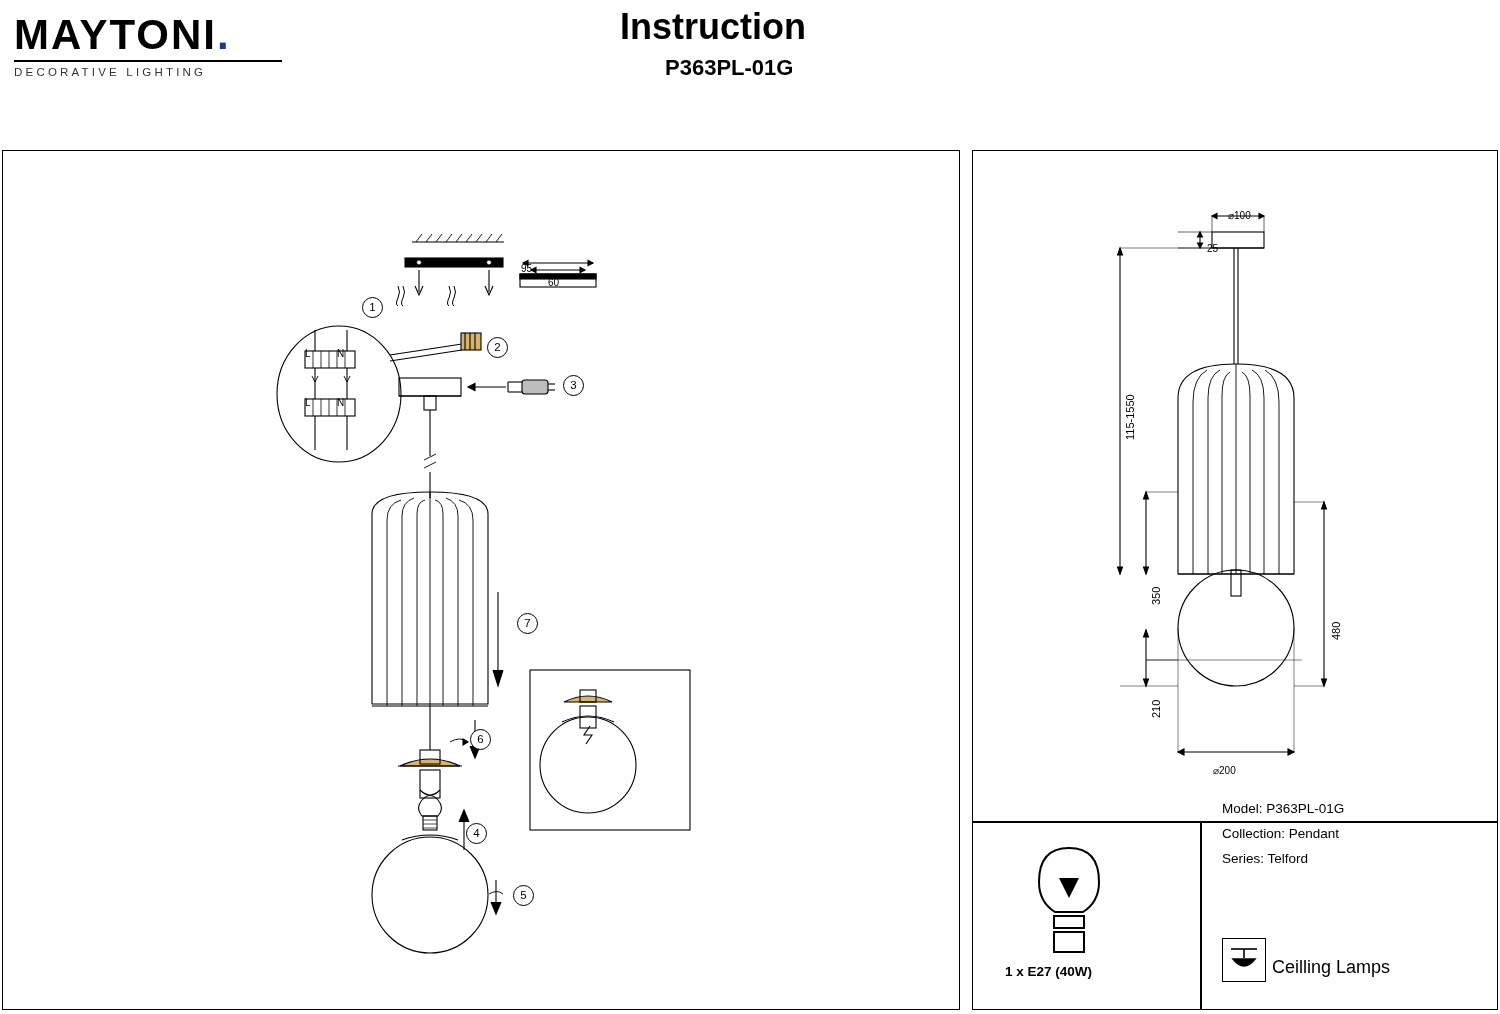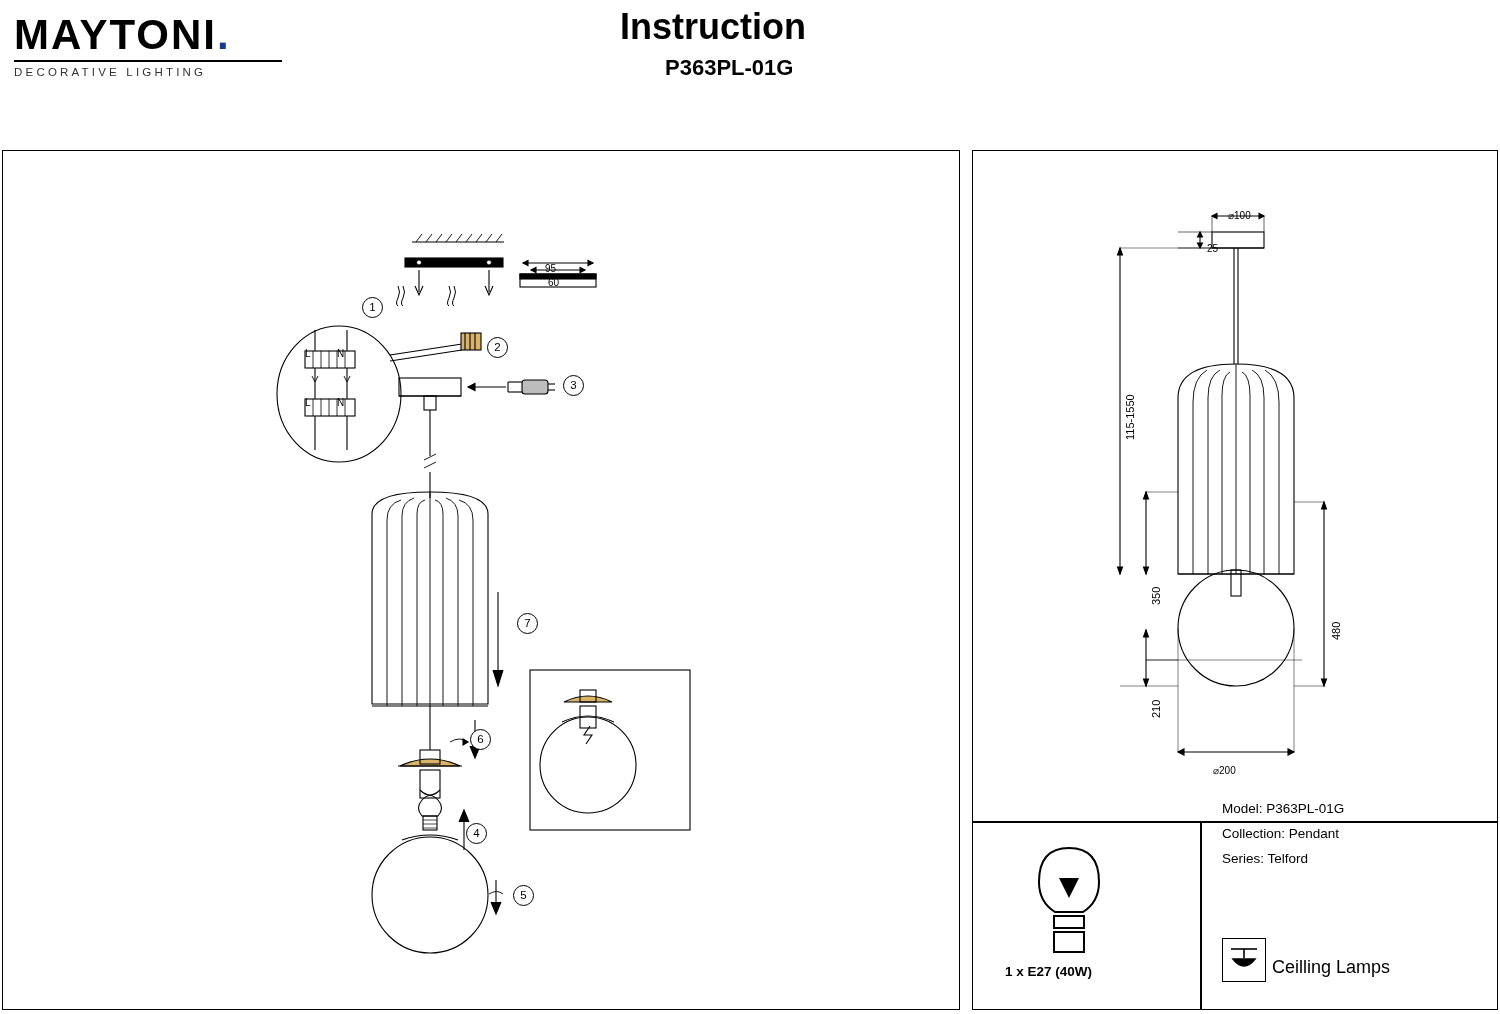--- a/index.html
+++ b/index.html
@@ -304,21 +304,21 @@
     <rect x="528" y="520" width="160" height="160"></rect>
     <circle cx="586" cy="615" r="48"></circle>
     <path d="M560 572 q26 -12 52 0"></path>
     <path d="M562 552 q24 -12 48 0 z" fill="#d9b36a" stroke="#000"></path>
     <rect x="578" y="540" width="16" height="12"></rect>
     <rect x="578" y="556" width="16" height="22"></rect>
     <path d="M584 594 l6 -9 l-8 0 l6 -9" stroke-width="1.1"></path>
   </g>
 </svg>
 
-<div class="lbl" style="left:545px; top:263px;">95</div>
+<div class="lbl" style="left:521px; top:263px;">95</div>
 <div class="lbl" style="left:548px; top:277px;">60</div>
 
 <div class="lbl" style="left:305px; top:348px;">L</div>
 <div class="lbl" style="left:337px; top:348px;">N</div>
 <div class="lbl" style="left:305px; top:397px;">L</div>
 <div class="lbl" style="left:337px; top:397px;">N</div>
 
 <div class="callout" style="left:362px; top:297px;">1</div>
 <div class="callout" style="left:487px; top:337px;">2</div>
 <div class="callout" style="left:563px; top:375px;">3</div>

